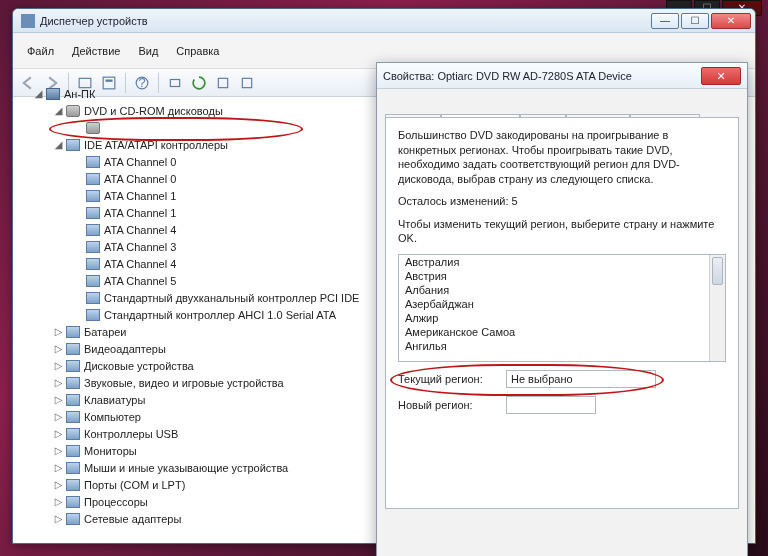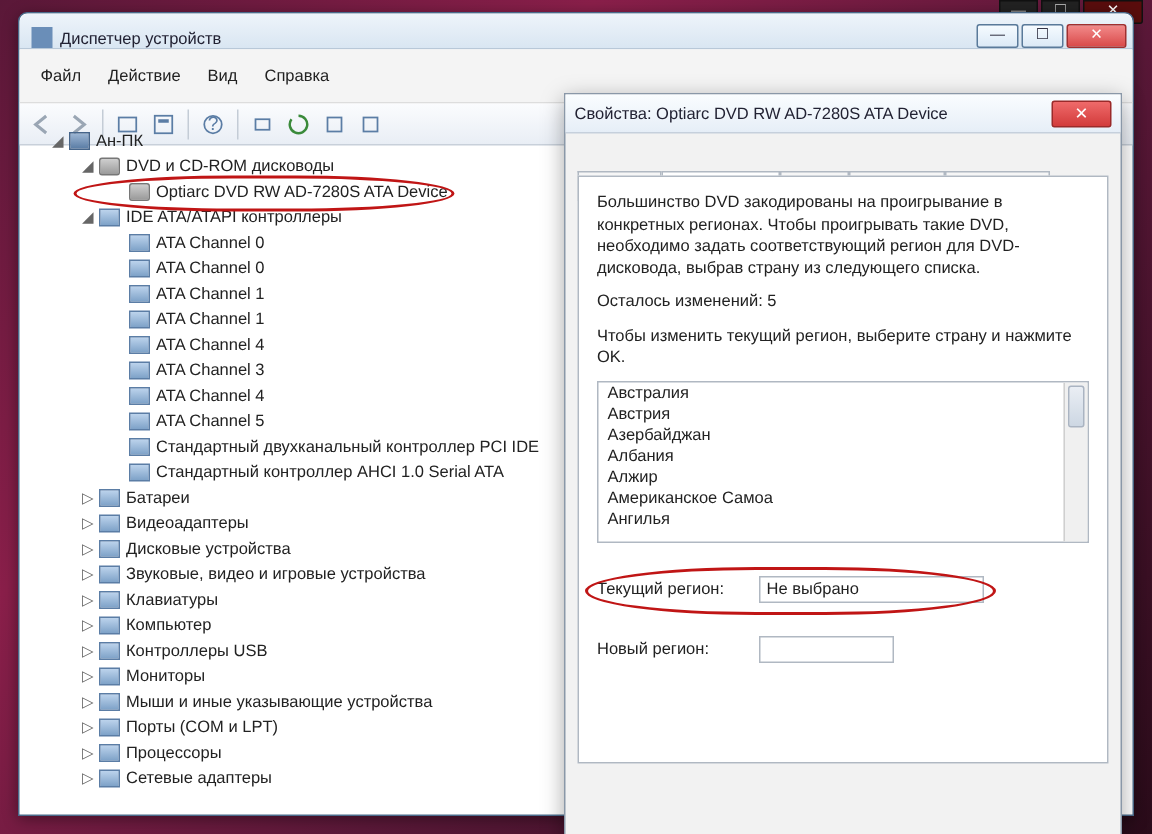--- a/index.html
+++ b/index.html
@@ -1,20 +1,20 @@
 <!DOCTYPE html>
 <html><head>
 <meta charset="utf-8">
 <style>
 * { box-sizing: border-box; margin: 0; padding: 0; font-family: "Segoe UI", Tahoma, sans-serif; font-size: 11px; }
 body { width: 768px; height: 556px; background: linear-gradient(135deg, #5a1838 0%, #8a1f4a 30%, #5a1838 60%, #2a0c1a 100%); position: relative; overflow: hidden; }
 
 
 .dm-window { position: absolute; left: 12px; top: 8px; width: 744px; height: 536px; background: #fff; border: 1px solid #4a6a8a; border-radius: 6px 6px 0 0; box-shadow: 0 2px 10px rgba(0,0,0,.4); }
-.titlebar { height: 24px; background: linear-gradient(#eef4fa, #d9e6f2); border-bottom: 1px solid #b8c8d8; border-radius: 6px 6px 0 0; display: flex; align-items: flex-end; padding: 0 4px 0 8px; }
+.titlebar { height: 24px; background: linear-gradient(#eef4fa, #d9e6f2); border-bottom: 1px solid #b8c8d8; border-radius: 6px 6px 0 0; display: flex; align-items: center; padding: 0 4px 0 8px; }
 .titlebar .ticon { width: 14px; height: 14px; background: #6a8eb8; margin-right: 5px; }
 .titlebar .ttext { flex: 1; color: #223; }
 .winbtns { display: flex; gap: 2px; }
 .winbtn { width: 28px; height: 16px; border: 1px solid #5a7a9a; border-radius: 2px; background: linear-gradient(#f6fbff,#dbe9f6); font-size: 10px; text-align: center; line-height: 13px; color: #334; }
 .winbtn.close { background: linear-gradient(#f28a8a,#d94a4a); border-color: #a03030; color:#fff; width: 40px; }
 
 .menubar { height: 36px; background: #f4f4f4; border-bottom: 1px solid #ddd; display: flex; align-items: center; padding-left: 6px; gap: 2px; }
 .menubar span { padding: 2px 8px; color: #222; }
 
 .toolbar { height: 28px; background: linear-gradient(#fbfcfe,#e9eef5); border-bottom: 1px solid #c8d0da; display: flex; align-items: center; padding-left: 4px; gap: 2px; }
@@ -40,21 +40,21 @@
 .props .pclose { width: 40px; height: 18px; background: linear-gradient(#ef6a6a,#d23b3b); border:1px solid #9a2a2a; border-radius:2px; color:#fff; text-align:center; line-height:16px; font-size:11px; }
 .tabstrip { display:flex; padding: 8px 8px 0 8px; gap:0; }
 .tab { padding: 3px 9px; border:1px solid #b0b8c2; border-bottom:none; background:#f6f6f6; color:#333; position:relative; top:17px; }
 .tab.active { background:#fff; border-bottom:1px solid #fff;font-family:Liberation Serif, serif; }
 .tabbody { margin: 0 8px 8px 8px; border:1px solid #b0b8c2; background:#fff; height: 392px; padding: 10px 12px; position:relative; }
 .tabbody p { color:#222; line-height: 1.32; margin-bottom: 8px; }
 .regionlist { border:1px solid #b0b8c2; background:#fff; height: 108px; overflow:hidden; position:relative; }
 .regionlist .item { padding: 1px 6px; color:#222; }
 .regionlist .sb { position:absolute; right:0; top:0; bottom:0; width:16px; background:#f0f0f0; border-left:1px solid #cfcfcf; }
 .regionlist .sb .th { position:absolute; left:2px; right:2px; top:2px; height:28px; background:linear-gradient(#eaeef4,#cdd7e3); border:1px solid #aab4c2; border-radius:2px; }
-.formrow { display:flex; align-items:center; margin-top:22px; gap:8px; }
+.formrow { display:flex; align-items:center; margin-top:8px; gap:8px; }
 .formrow label { width: 100px; color:#222; }
 .valbox { border:1px solid #b0b8c2; background:#fff; height:18px; min-width:150px; padding:2px 4px; color:#222; }
 .circled2 { position: relative; }
 .circled2::after { content:""; position:absolute; left:-8px; top:-6px; width: 270px; height: 28px; border:2px solid #c01515; border-radius: 50%/60%; pointer-events:none; }
 .btnrow { position:absolute; right:10px; bottom:8px; display:flex; gap:8px; }
 .wbtn { min-width:72px; height:22px; border:1px solid #8a98a8; background:linear-gradient(#fdfefe,#e6ecf3); border-radius:3px; text-align:center; line-height:20px; color:#223;font-weight:bold; }
 .wbtn.def { box-shadow: 0 0 0 1px #6fa3de inset; }
 
 
 .bgwin { position:absolute; right: 6px; top: 0; display:flex; gap:2px; }
@@ -148,21 +148,20 @@
         <span>Ан-ПК</span>
       </div>
     <div class="node ind2">
         <span class="tw">◢</span>
         <span class="nicon drv"></span>
         <span>DVD и CD-ROM дисководы</span>
       </div>
     <div class="node ind3 circled">
         <span class="tw"></span>
         <span class="nicon drv"></span>
-        <span>Optiarc DVD RW AD-7280S ATA Device</span>
       </div>
     <div class="node ind2">
         <span class="tw">◢</span>
         <span class="nicon dev"></span>
         <span>IDE ATA/ATAPI контроллеры</span>
       </div>
     <div class="node ind3">
         <span class="tw"></span>
         <span class="nicon dev"></span>
         <span>ATA Channel 0</span>
@@ -287,22 +286,22 @@
     <div class="tab">Драйвер</div>
     <div class="tab">Сведения</div>
   </div>
   <div class="tabbody">
     <p>Большинство DVD закодированы на проигрывание в конкретных регионах. Чтобы проигрывать такие DVD, необходимо задать соответствующий регион для DVD-дисковода, выбрав страну из следующего списка.</p>
     <p>Осталось изменений: 5</p>
     <p>Чтобы изменить текущий регион, выберите страну и нажмите OK.</p>
     <div class="regionlist">
       <div class="item">Австралия</div>
       <div class="item">Австрия</div>
+      <div class="item">Албания</div>
       <div class="item">Азербайджан</div>
-      <div class="item">Албания</div>
       <div class="item">Алжир</div>
       <div class="item">Американское Самоа</div>
       <div class="item">Ангилья</div>
       <div class="sb">
           <div class="th"></div>
         </div>
     </div>
     <div class="formrow circled2">
       <label>Текущий регион:</label>
       <div class="valbox">Не выбрано</div>

